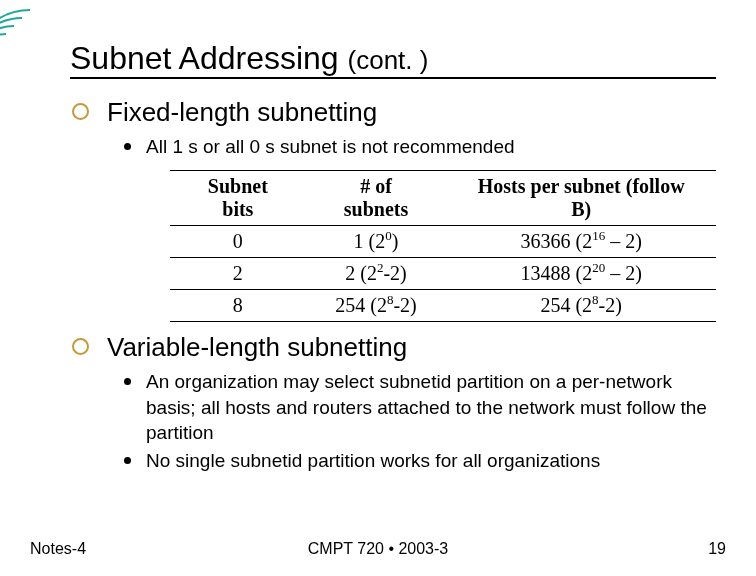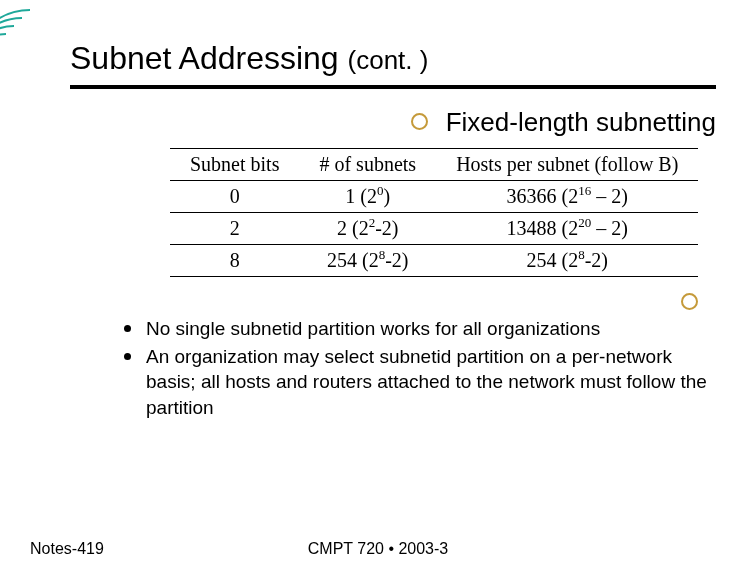--- a/index.html
+++ b/index.html
@@ -22,43 +22,42 @@
   .swirl {
     position: absolute;
     top: 0;
     left: 0;
     width: 70px;
     height: 70px;
     overflow: hidden;
   }
   .swirl svg { display:block; }
   .title-wrap {
-    border-bottom: 4px solid #000000;
+    border-bottom: 2px solid #000000;
     margin-bottom: 18px;
-    padding-bottom: 8px;
+    padding-bottom: 0;
   }
   h1.title {
     font-family: Verdana, Arial, sans-serif;
     font-size: 32px;
     font-weight: 400;
     margin: 0;
     letter-spacing: 0;
     color: #000;
   }
   h1.title .cont {
     font-size: 26px;
   }
   .section {
     margin-bottom: 10px;
   }
   .sec-head {
     display: flex;
     align-items: baseline;
     margin: 10px 0 6px 2px;
-    justify-content: flex-end;
   }
   .ring {
     display: inline-block;
     width: 13px;
     height: 13px;
     border: 2px solid #c59a3a;
     border-radius: 50%;
     margin-right: 18px;
     margin-top: 6px;
     flex: 0 0 auto;
@@ -100,33 +99,34 @@
     font-size: 20px;
   }
   table.subnet th, table.subnet td {
     border-bottom: 1px solid #000;
     padding: 4px 20px 4px 20px;
     text-align: center;
     font-weight: 400;
   }
   table.subnet th {
     border-top: 1px solid #000;
-    font-weight: 400;
+    font-weight: 700;
   }
   table.subnet .sup {
     font-size: 13px;
     vertical-align: super;
     line-height: 0;
   }
   .footer {
     position: absolute;
     bottom: 18px;
     left: 30px;
     right: 30px;
     display: flex;
+    justify-content: space-between;
     font-size: 16px;
     font-family: Verdana, Arial, sans-serif;
     color: #000;
   }
   .footer .center {
     position: absolute;
     left: 50%;
     transform: translateX(-50%);
   }
 </style>
@@ -151,20 +151,21 @@
       <span>Subnet Addressing </span><span class="cont">(cont. )</span>
     </h1>
   </div>
 
   <div class="section">
     <div class="sec-head">
       <span class="ring"></span>
       <span class="sec-title">Fixed-length subnetting</span>
     </div>
     <ul class="bullets">
+      <li>All 1 s or all 0 s subnet is not recommended</li>
     </ul>
 
     <table class="subnet">
       <tbody>
           <tr>
         <th>Subnet bits</th>
         <th># of subnets</th>
         <th>Hosts per subnet (follow B)</th>
       </tr>
       <tr>
@@ -182,24 +183,25 @@
         <td><span>254 (2</span><span class="sup">8</span><span>-2)</span></td>
         <td><span>254 (2</span><span class="sup">8</span><span>-2)</span></td>
       </tr>
     </tbody>
       </table>
   </div>
 
   <div class="section">
     <div class="sec-head">
       <span class="ring"></span>
+      <span class="sec-title">Variable-length subnetting</span>
     </div>
     <ul class="bullets">
+      <li>An organization may select subnetid partition on a per-network basis; all hosts and routers attached to the network must follow the partition</li>
       <li>No single subnetid partition works for all organizations</li>
-      <li>An organization may select subnetid partition on a per-network basis; all hosts and routers attached to the network must follow the partition</li>
     </ul>
   </div>
 
   <div class="footer">
     <span>Notes-4</span>
     <span class="center">CMPT 720 • 2003-3</span>
     <span>19</span>
   </div>
 
 </div>

